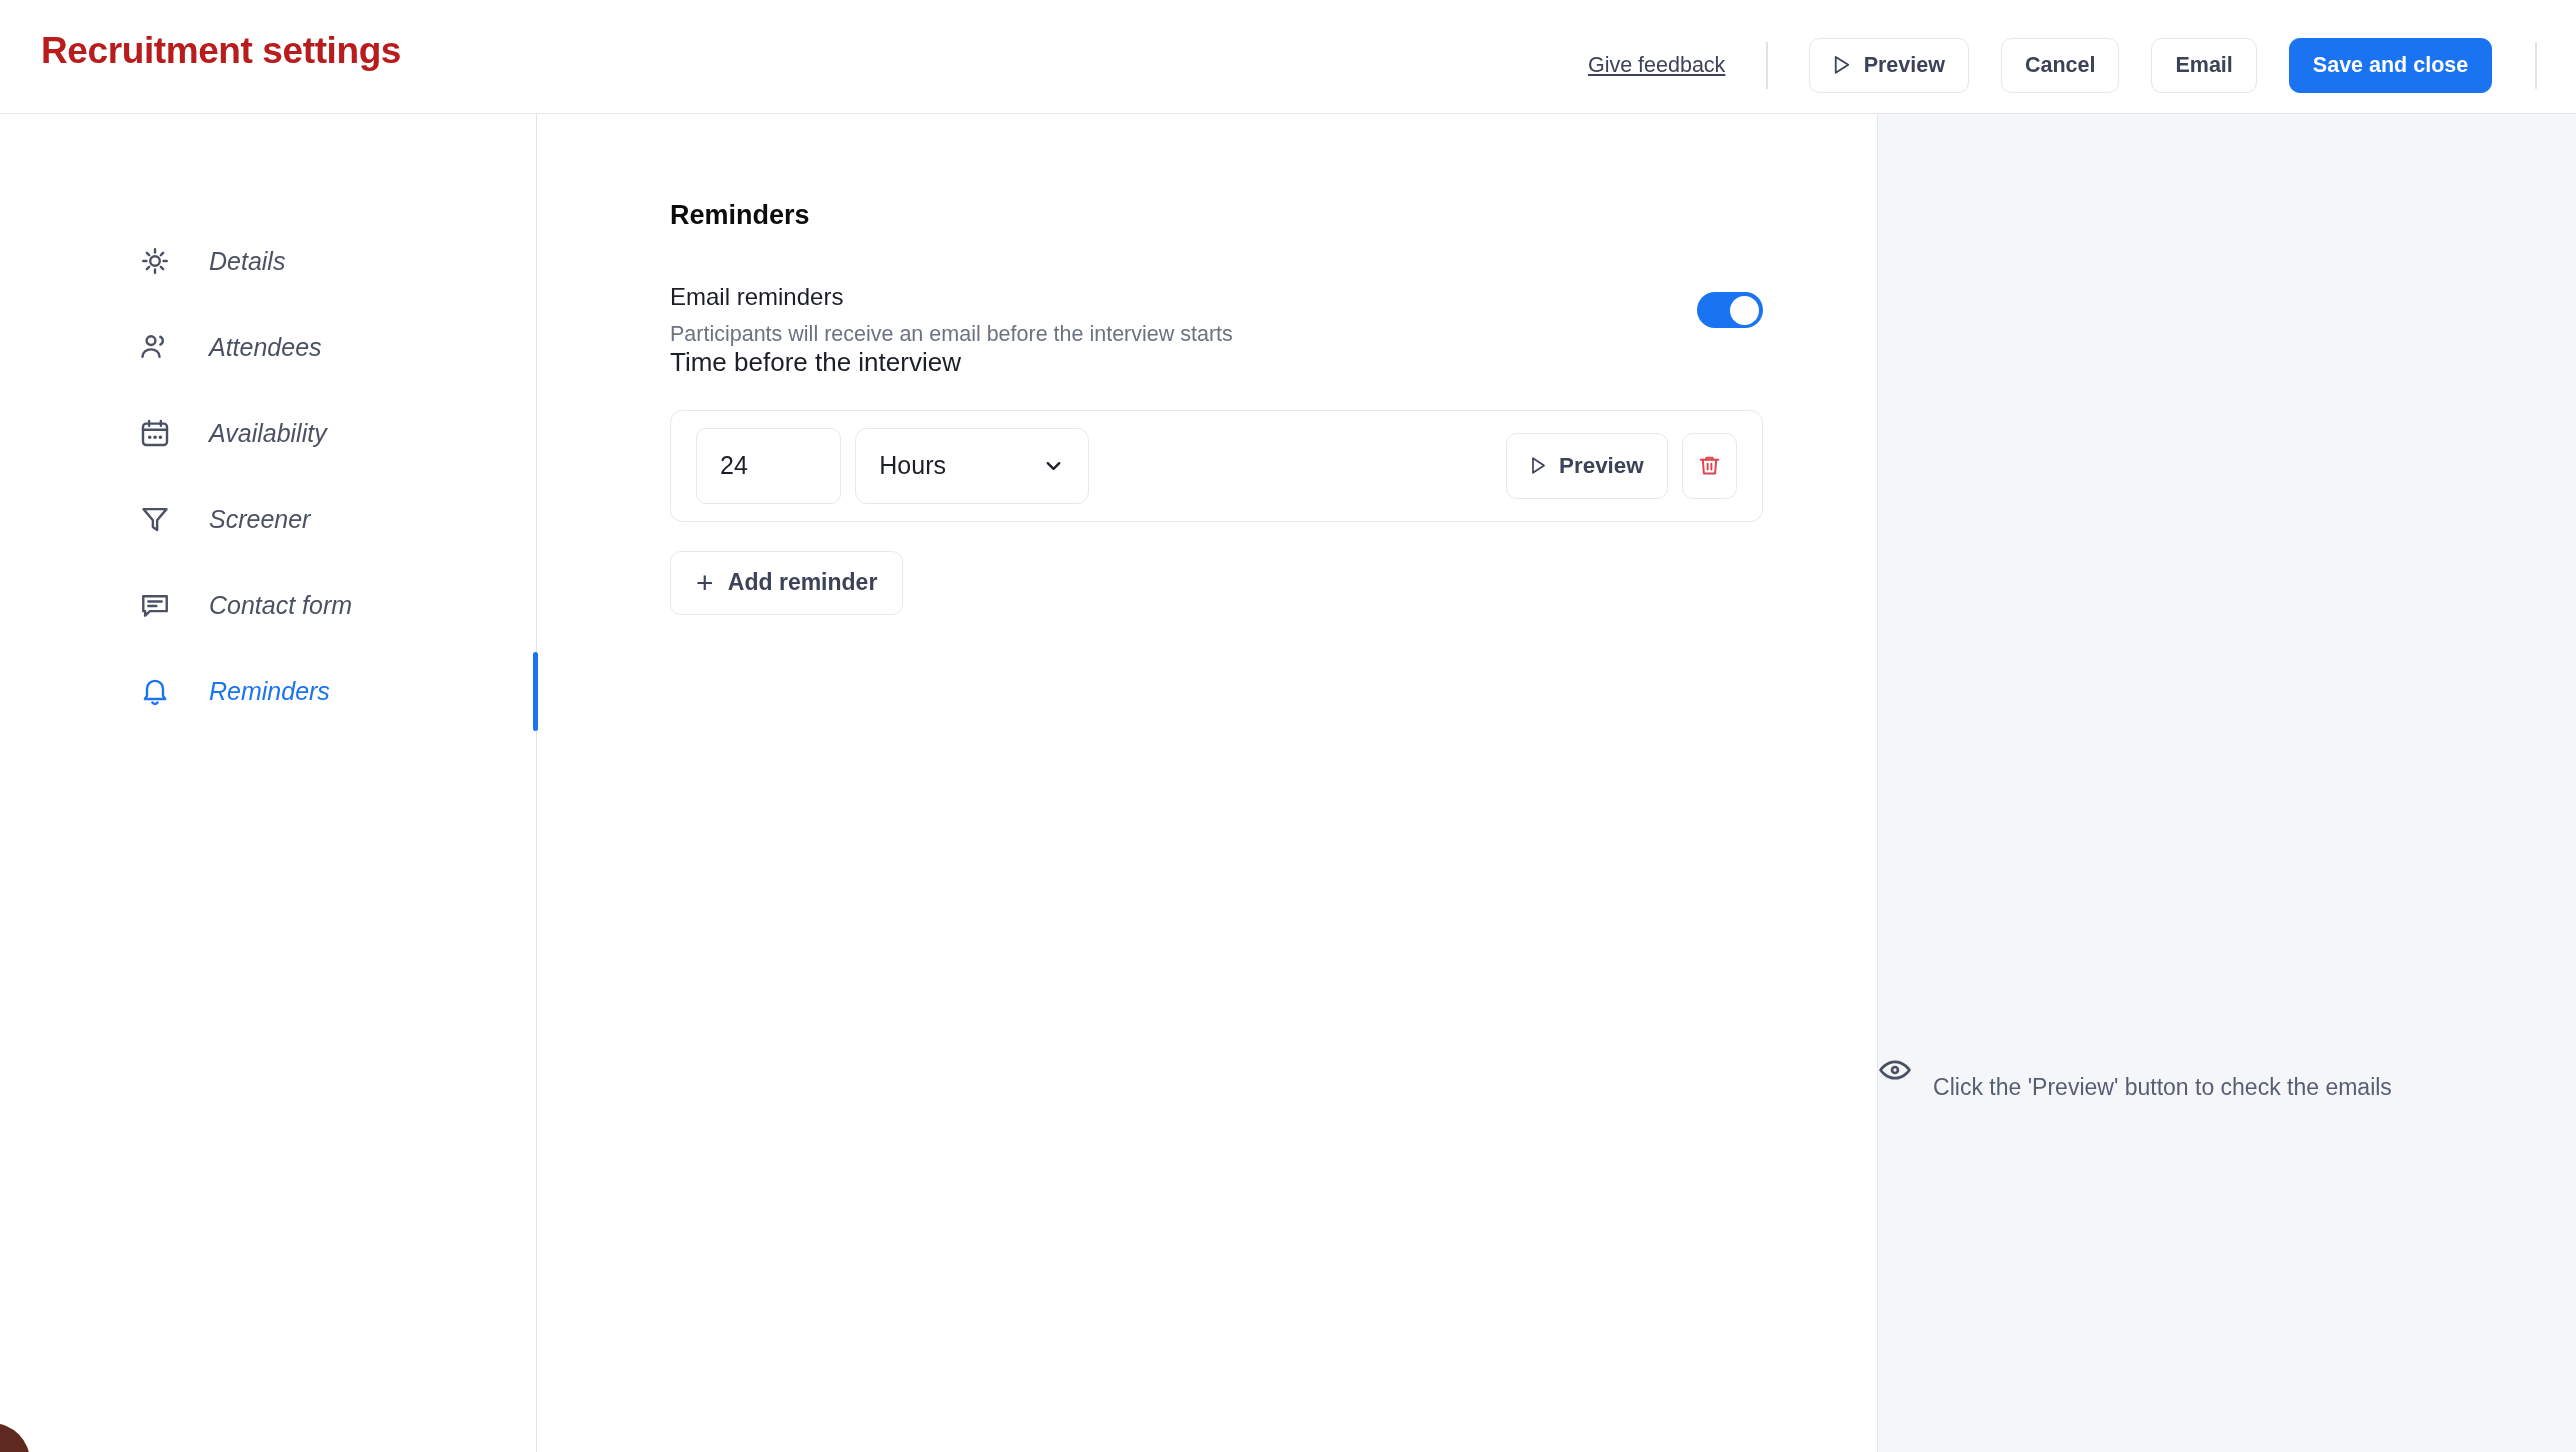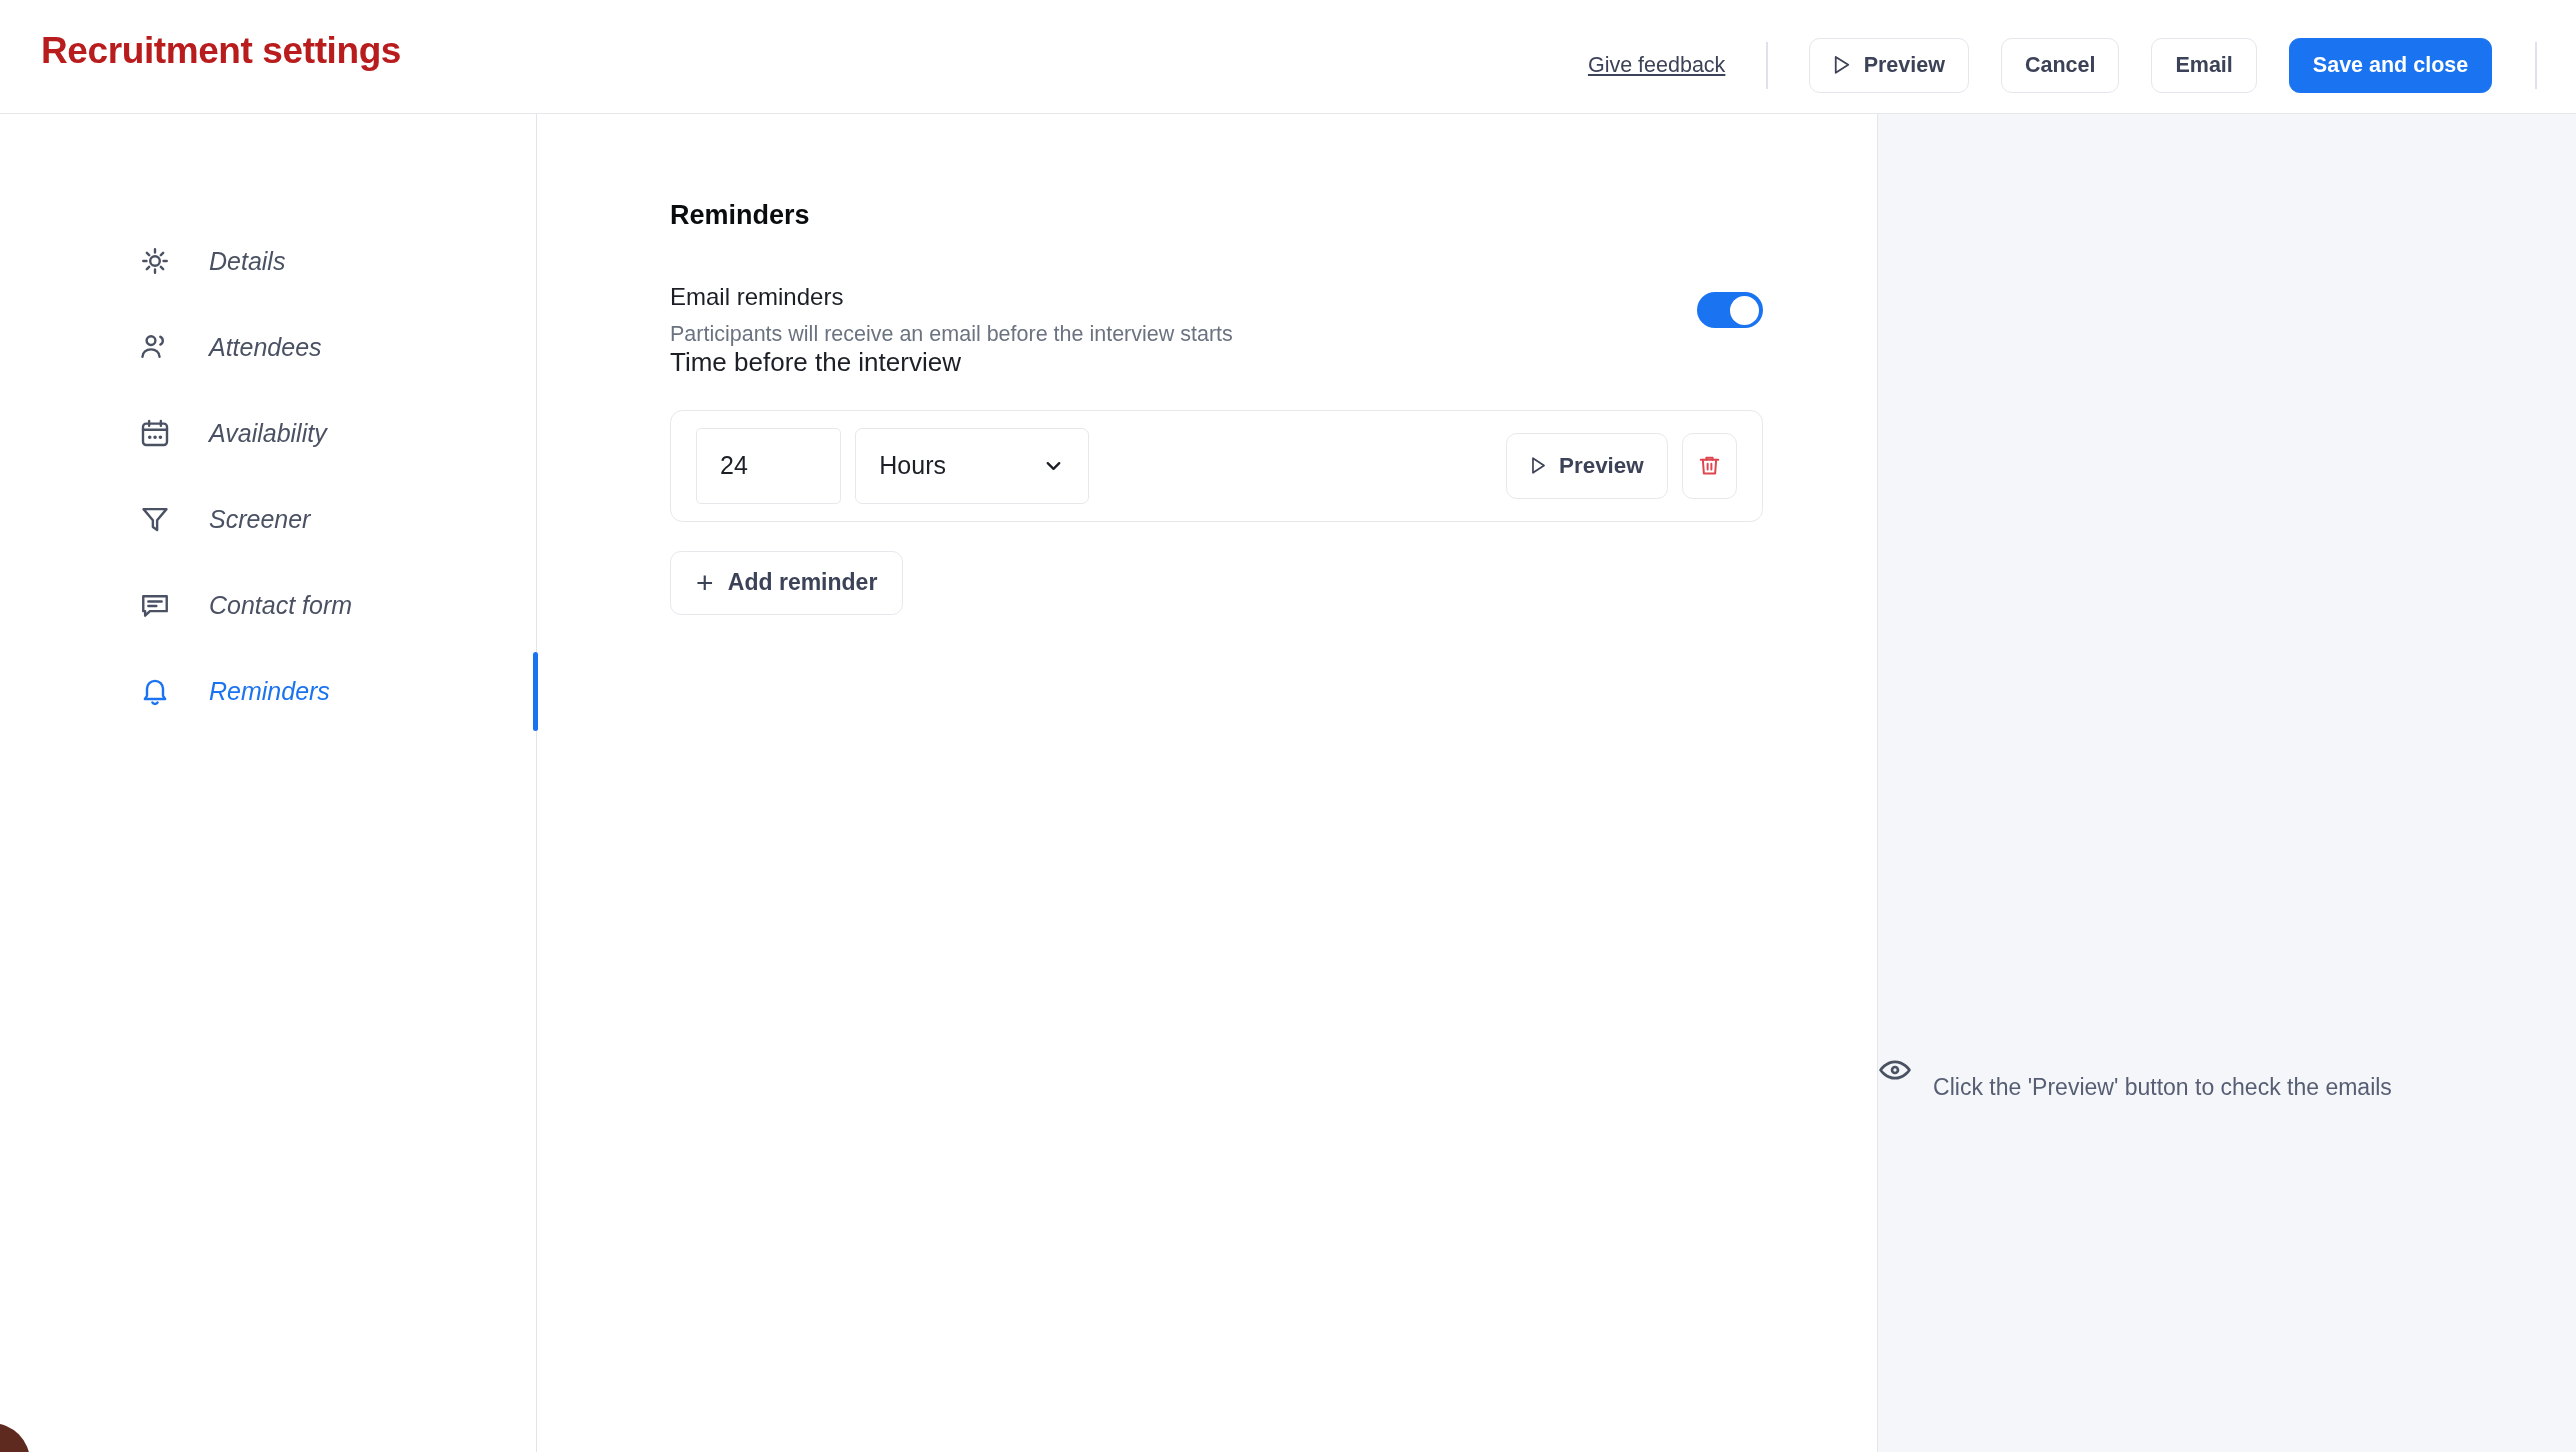--- a/index.html
+++ b/index.html
@@ -122,30 +122,30 @@
   }
 
   .reminder-card {
     width: 1093px; height: 112px;
     border: 1.8px solid #e6e8ec; border-radius: 12.5px;
     background: #fff; position: relative;
     display: flex; align-items: center; padding: 0 25px;
   }
   .num-input {
     width: 145px; height: 76px;
-    border: 1.8px solid #e6e8ec; border-radius: 5px;
+    border: 1.8px solid #e6e8ec; border-radius: 10px;
     background: #fff;
     font-size: 25px; color: #1c1f26;
     padding: 9px 23px;
     font-family: "Liberation Sans", sans-serif;
     outline: none;
   }
   .unit-select {
     width: 234px; height: 76px; margin-left: 14.3px;
-    border: 1.8px solid #e6e8ec; border-radius: 7px;
+    border: 1.8px solid #e6e8ec; border-radius: 12px;
     background: #fff; cursor: pointer;
     display: flex; align-items: center; justify-content: space-between;
     padding: 0 23px;
     font-size: 25px; color: #1c1f26;
   }
   .card-right {
     position: absolute; right: 25px; top: 50%;
     transform: translateY(-50%);
     display: flex; align-items: center; gap: 14.3px;
   }

